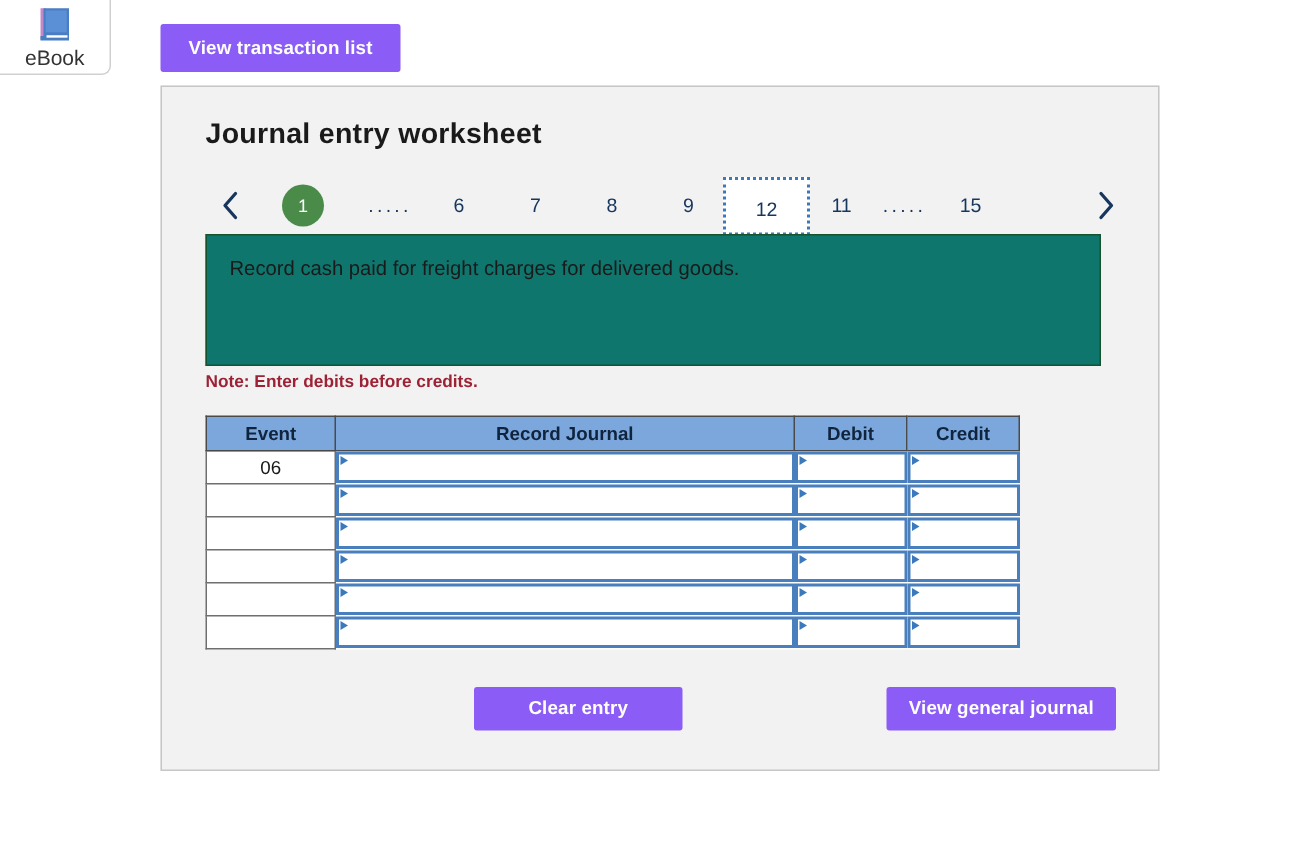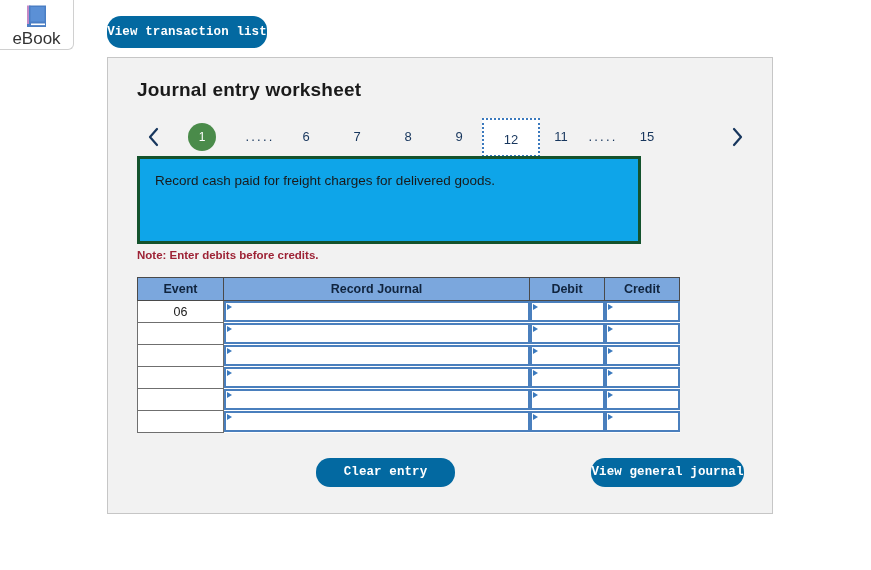--- a/index.html
+++ b/index.html
@@ -35,32 +35,32 @@
     justify-content: flex-end;
     padding-bottom: 4px;
   }
   .ebook-icon {
     width: 26px;
     height: 26px;
     position: relative;
     margin-bottom: 2px;
   }
   .ebook-label {
-    font-size: 17px;
+    font-size: 14px;
     color: #333333;
     line-height: 13px;
   }
 
   
   .btn {
-    background: #0369a1;
+    background: #8b5cf6;
     color: #ffffff;
     border: none;
-    border-radius: 14px;
-    font-family: Liberation Mono, monospace;
+    border-radius: 2px;
+    font-family: Liberation Sans, sans-serif;
     font-weight: bold;
     font-size: 12.5px;
     cursor: pointer;
     letter-spacing: 0.1px;
     padding: 0;
     text-align: center;
   }
   .btn-view-transaction {
     position: absolute;
     left: 107px;
@@ -157,24 +157,24 @@
   }
   .pg-num11 { left: 418px; width: 26px; }
   .pg-dots2 { left: 447px; width: 52px; }
   .pg-num15 { left: 504px; width: 26px; }
 
   
   .desc-box {
     position: absolute;
     left: 29px;
     top: 98px;
-    width: 504px;
+    width: 597px;
     height: 88px;
-    background: #0ea5e9;
-    border: 3px solid #14532d;
+    background: #0f766e;
+    border: 1px solid #14532d;
     box-sizing: border-box;
   }
   .desc-text {
     position: absolute;
     left: 15px;
     top: 14px;
     font-size: 13.5px;
     color: #1a1a1a;
   }
 

